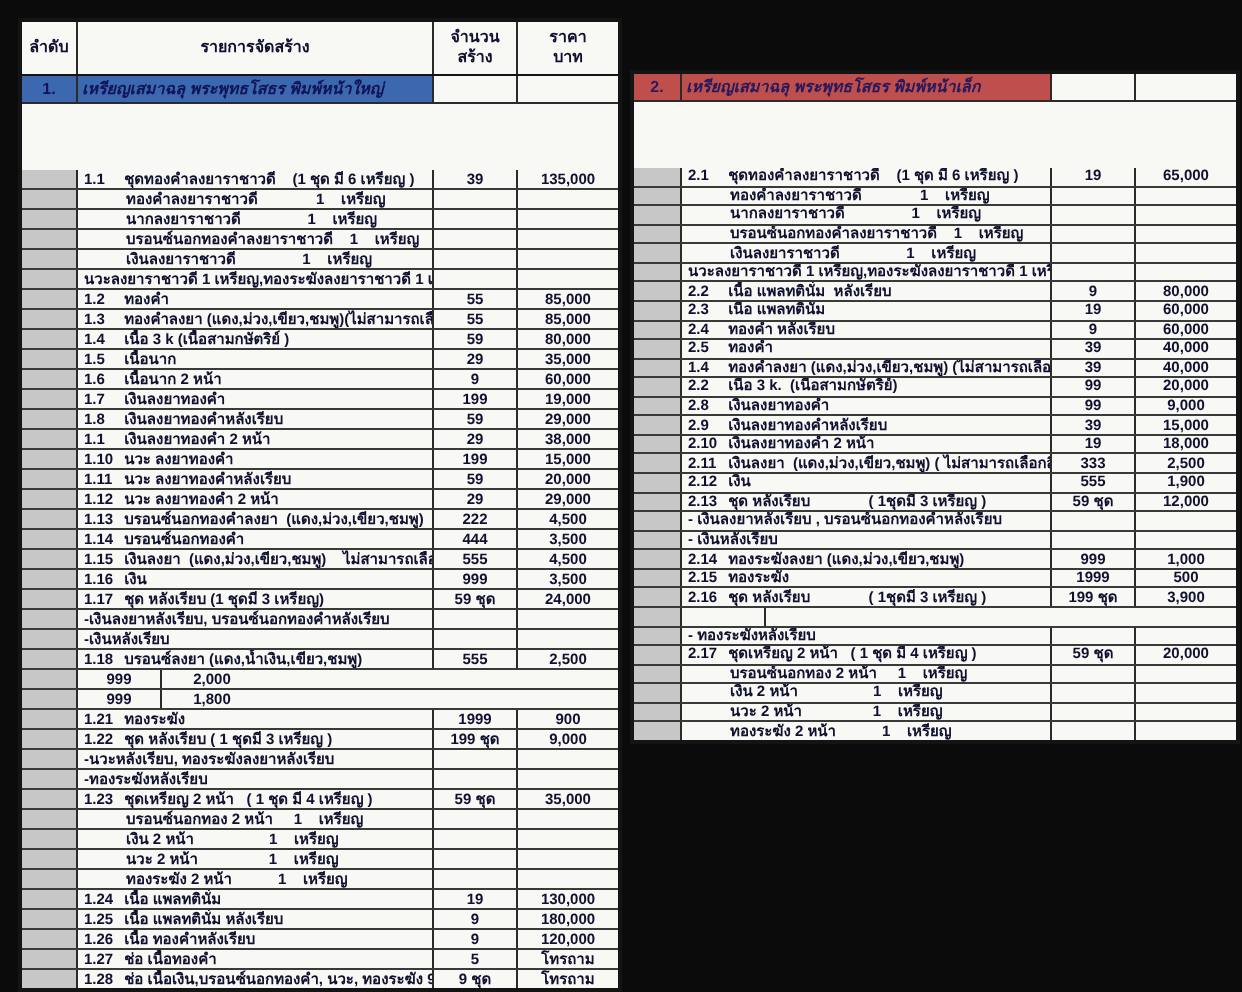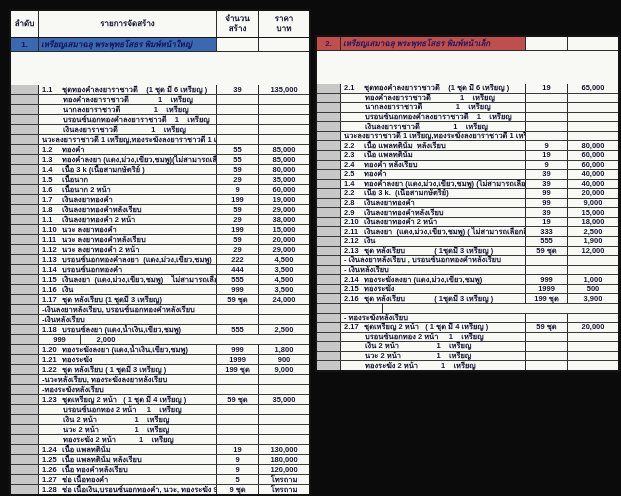--- a/index.html
+++ b/index.html
@@ -202,21 +202,20 @@
           <div class="c3">555</div>
           <div class="c4">2,500</div>
         </div>
         <div class="row">
           <div class="c1"></div>
           <div class="c3">999</div>
           <div class="c4">2,000</div>
         </div>
         <div class="row">
           <div class="c1"></div>
-          <div class="c2"><span class="no">1.20</span><span> ทองระฆังลงยา (แดง,น้ำเงิน,เขียว,ชมพู)</span></div>
           <div class="c3">999</div>
           <div class="c4">1,800</div>
         </div>
         <div class="row">
           <div class="c1"></div>
           <div class="c2"><span class="no">1.21</span><span> ทองระฆัง</span></div>
           <div class="c3">1999</div>
           <div class="c4">900</div>
         </div>
         <div class="row">

